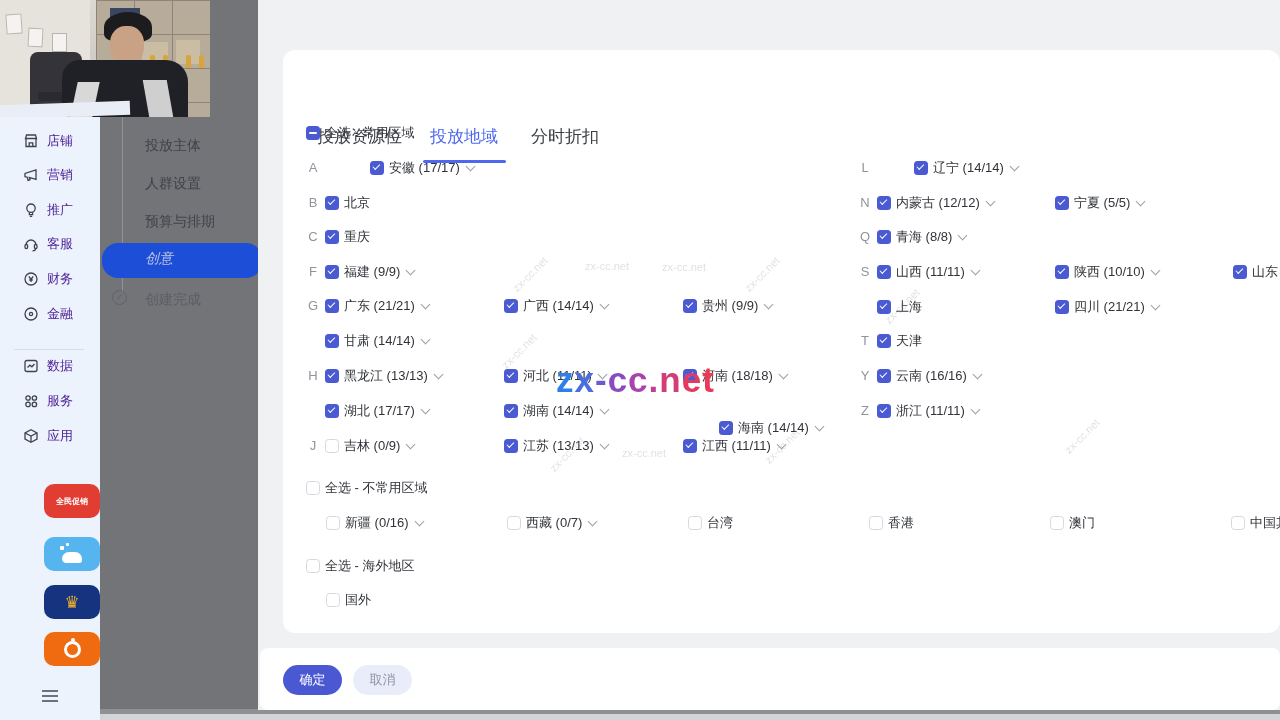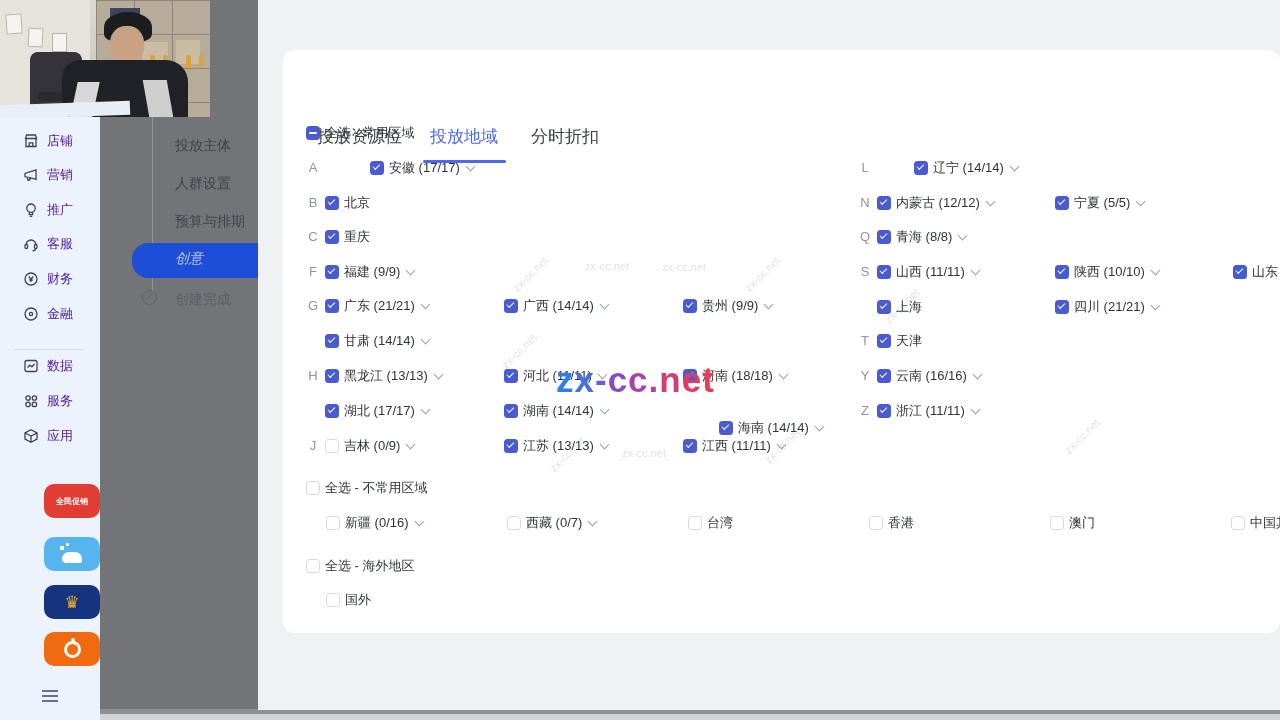--- a/index.html
+++ b/index.html
@@ -47,21 +47,21 @@
   .v-chair { position:absolute; left:30px; top:52px; width:52px; height:56px; background:#333339; border-radius:8px 8px 2px 2px; }
   .v-chair::after { content:""; position:absolute; left:8px; top:40px; width:58px; height:9px; background:#2a2a30; border-radius:3px; }
   .v-hair { position:absolute; left:104px; top:12px; width:48px; height:30px; background:#1c1c1f; border-radius:55% 55% 30% 30%; }
   .v-face { position:absolute; left:110px; top:26px; width:34px; height:38px; background:#c9a185; border-radius:45%; }
   .v-body { position:absolute; left:62px; top:60px; width:126px; height:57px; background:#202126; border-radius:18px 22px 0 0; }
   .v-body::before { content:""; position:absolute; left:12px; top:22px; width:22px; height:35px; background:#d8d8d8; transform:skewX(-12deg); }
   .v-body::after  { content:""; position:absolute; right:18px; top:20px; width:24px; height:37px; background:#cfcfcf; transform:skewX(10deg); }
   .v-desk { position:absolute; left:0; top:103px; width:130px; height:14px; background:#e8edf6; transform:rotate(-2deg); }
 
   
-  .steps { position:absolute; left:100px; top:0; width:158px; height:720px; z-index:6;margin-left:30px; }
+  .steps { position:absolute; left:100px; top:0; width:158px; height:720px; z-index:6; }
   .step-line { position:absolute; left:22px; top:117px; width:1px; height:175px; background:rgba(255,255,255,.22); }
   .step { position:absolute; left:45px; font-size:14px; color:#3f424b; white-space:nowrap; cursor:pointer; }
   .step-pill { position:absolute; left:2px; top:243px; width:160px; height:35px; background:#1d4ed8; border-radius:16px; cursor:pointer;font-style:italic; }
   .step-pill .step-label { position:absolute; left:43px; top:7px; font-size:14px; color:#bcc3de; }
   .step-done { position:absolute; left:45px; top:291px; font-size:14px; color:#5b5e66; cursor:default; }
   .done-circle { position:absolute; left:12px; top:290px; width:15px; height:15px; border:1.4px solid #5f626a;
                  border-radius:50%; color:#5f626a; font-size:9px; line-height:13px; text-align:center; }
 
   
   .dialog-bg { position:absolute; left:258px; top:0; width:1022px; height:710px; background:#f0f1f3; z-index:8; }
@@ -429,20 +429,24 @@
           <span class="cb off"></span>
           <span class="g-label">全选 - 海外地区</span>
         </div>
         <div class="g-item" style="left: 326px; top: 590px;">
           <span class="cb off"></span>
           <span class="g-label">国外</span>
         </div>
       </div>
   </div>
 
+  <div class="footer">
+    <button class="btn btn-confirm">确定</button>
+    <button class="btn btn-cancel">取消</button>
+  </div>
 
   <div id="wm-url" class="wm-main" style="left:556px;top:360px;font-size:35px;letter-spacing:1px;"><span style="color: rgb(47, 127, 232);">z</span><span style="color: rgb(74, 110, 224);">x</span><span style="color: rgb(106, 91, 212);">-</span><span style="color: rgb(138, 74, 192);">c</span><span style="color: rgb(168, 67, 172);">c</span><span style="color: rgb(192, 63, 146);">.</span><span style="color: rgb(212, 60, 120);">n</span><span style="color: rgb(226, 58, 98);">e</span><span style="color: rgb(234, 58, 85);">t</span></div>
   <div id="wm-scatter-holder">
       <div class="wm-scatter" style="left: 508px; top: 268px; transform: rotate(-45deg);">zx-cc.net</div>
       <div class="wm-scatter" style="left: 585px; top: 260px; transform: rotate(0deg);">zx-cc.net</div>
       <div class="wm-scatter" style="left: 662px; top: 261px; transform: rotate(0deg);">zx-cc.net</div>
       <div class="wm-scatter" style="left: 740px; top: 268px; transform: rotate(-45deg);">zx-cc.net</div>
       <div class="wm-scatter" style="left: 497px; top: 345px; transform: rotate(-45deg);">zx-cc.net</div>
       <div class="wm-scatter" style="left: 545px; top: 448px; transform: rotate(-45deg);">zx-cc.net</div>
       <div class="wm-scatter" style="left: 622px; top: 447px; transform: rotate(0deg);">zx-cc.net</div>

